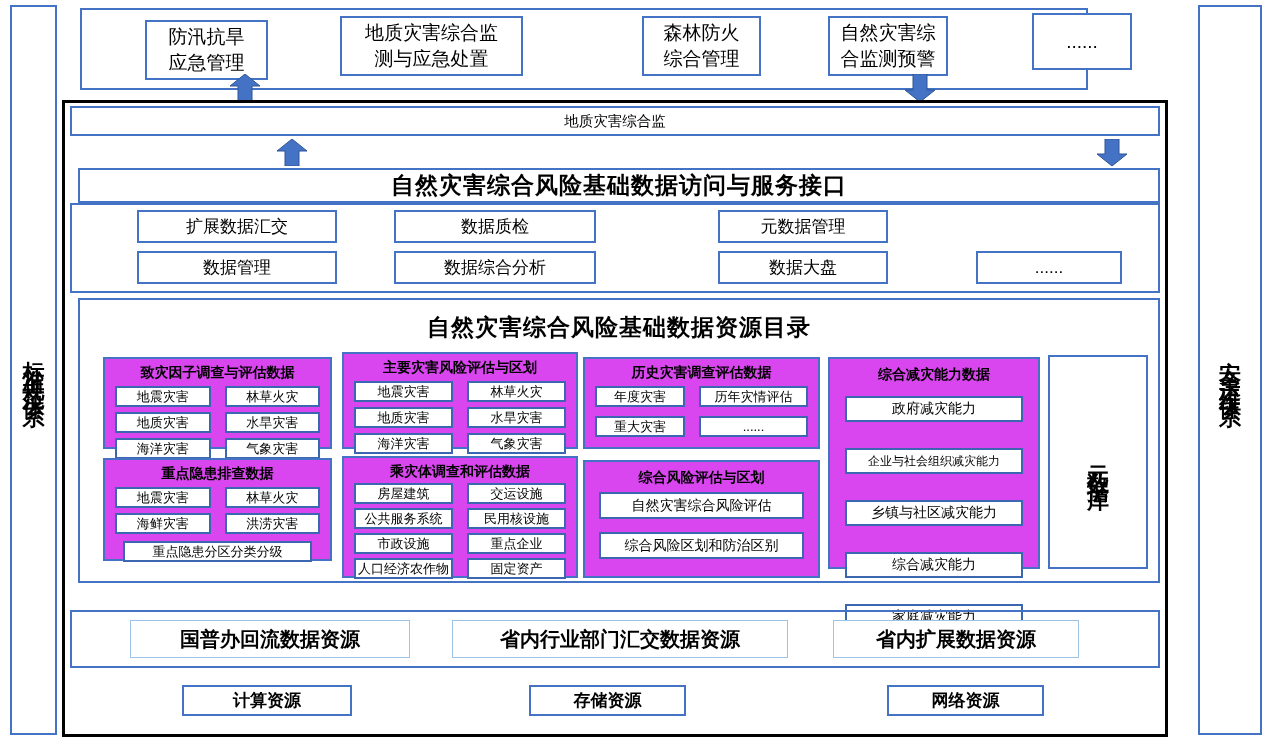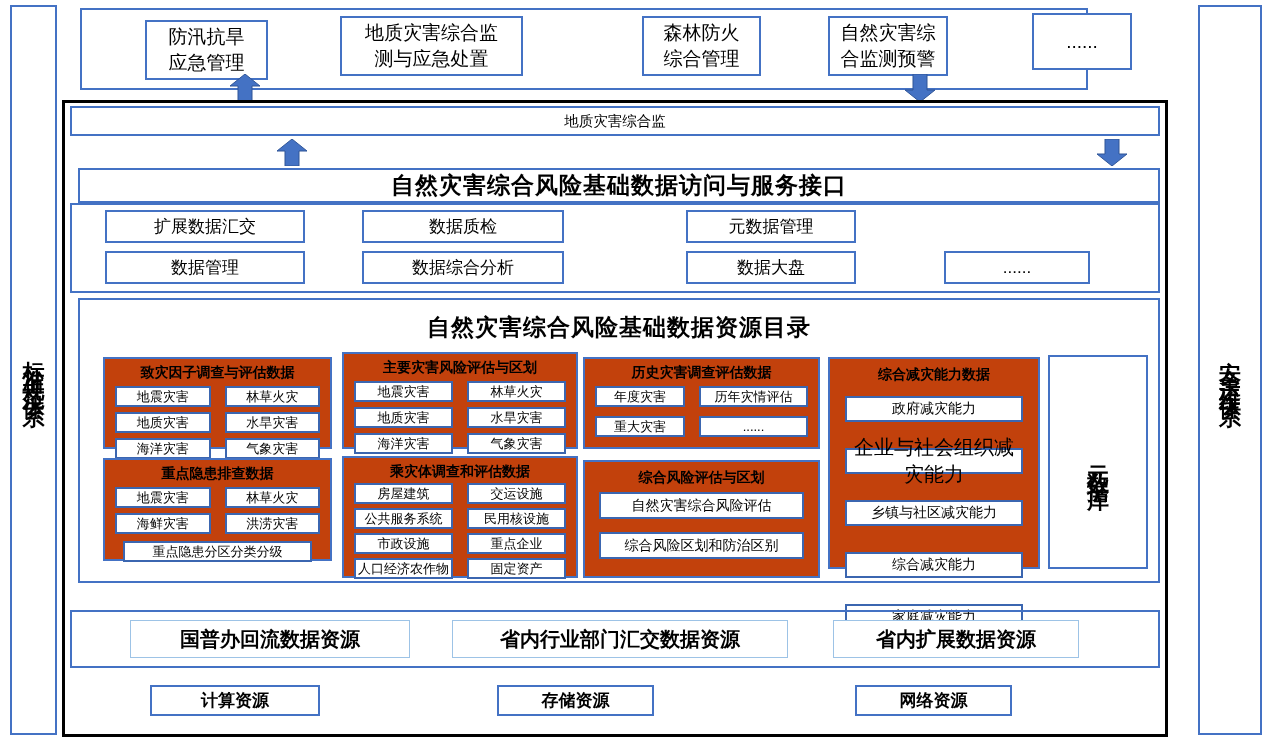--- a/index.html
+++ b/index.html
@@ -6,29 +6,29 @@
   .canvas{
     position:relative;width:1270px;height:741px;background:#fff;
     font-family:"Liberation Sans",sans-serif;color:#000;overflow:hidden;
   }
   .abs{position:absolute;box-sizing:border-box;}
   .bluebox{position:absolute;box-sizing:border-box;border:2px solid #4472C4;background:#fff;
     display:flex;align-items:center;justify-content:center;text-align:center;}
   .container{background:transparent;}
   .multiline{white-space:pre-line;line-height:1.35;}
   .f19{font-size:19px;margin-left:40px;}
-  .f17{font-size:17px;}
+  .f17{font-size:17px;margin-left:32px;}
   .f15{font-size:14.5px;}
   .f23{font-size:23px;font-weight:600;letter-spacing:1px;}
   .bold{font-weight:700;}
   .mainbox{position:absolute;box-sizing:border-box;border:3px solid #000;background:#fff;}
   .vbar{position:absolute;box-sizing:border-box;border:2px solid #4472C4;background:#fff;
     display:flex;align-items:center;justify-content:center;}
   .vtext{writing-mode:vertical-rl;text-orientation:upright;font-size:22px;letter-spacing:9px;font-weight:600;}
-  .group{position:absolute;box-sizing:border-box;border:2px solid #4472C4;background:#c2410c;
+  .group{position:absolute;box-sizing:border-box;border:2px solid #4472C4;background:#d946ef;
     display:flex;flex-direction:column;align-items:stretch;padding:4px 10px;}
   .group-title{font-size:14px;font-weight:700;text-align:center;flex:0 0 auto;padding:1px 0 4px;}
   .g-grid{display:grid;grid-template-columns:1fr 1fr;column-gap:14px;row-gap:5px;}
   .g-stack{display:flex;flex-direction:column;align-items:center;}
   .item{box-sizing:border-box;border:2px solid #3B66B0;background:#fff;font-size:13px;
     display:flex;align-items:center;justify-content:center;text-align:center;height:21px;}
   .item.full{grid-column:1 / span 2;margin:2px 8px 0;}
   .arrow{position:absolute;}
   .srcbox{position:absolute;box-sizing:border-box;border:1.5px solid #9DC3E6;background:#fff;
     display:flex;align-items:center;justify-content:center;font-size:20px;font-weight:700;}
@@ -119,21 +119,21 @@
       <div class="item">历年灾情评估</div>
       <div class="item">重大灾害</div>
       <div class="item">......</div>
     </div>
   </div>
 
   <div class="group" style="left:828px;top:357px;width:212px;height:212px;padding:6px 14px">
     <div class="group-title" style="padding-bottom:12px">综合减灾能力数据</div>
     <div class="g-stack" style="gap:26px">
       <div class="item" style="width:178px;height:26px;font-size:14px">政府减灾能力</div>
-      <div class="item" style="width:178px;height:26px;font-size:20px">企业与社会组织减灾能力</div>
+      <div class="item" style="width:178px;height:26px;font-size:12px">企业与社会组织减灾能力</div>
       <div class="item" style="width:178px;height:26px;font-size:14px">乡镇与社区减灾能力</div>
       <div class="item" style="width:178px;height:26px;font-size:14px">综合减灾能力</div>
       <div class="item" style="width:178px;height:26px;font-size:14px">家庭减灾能力</div>
     </div>
   </div>
 
   <div class="group" style="left:103px;top:458px;width:229px;height:103px">
     <div class="group-title">重点隐患排查数据</div>
     <div class="g-grid">
       <div class="item">地震灾害</div>

